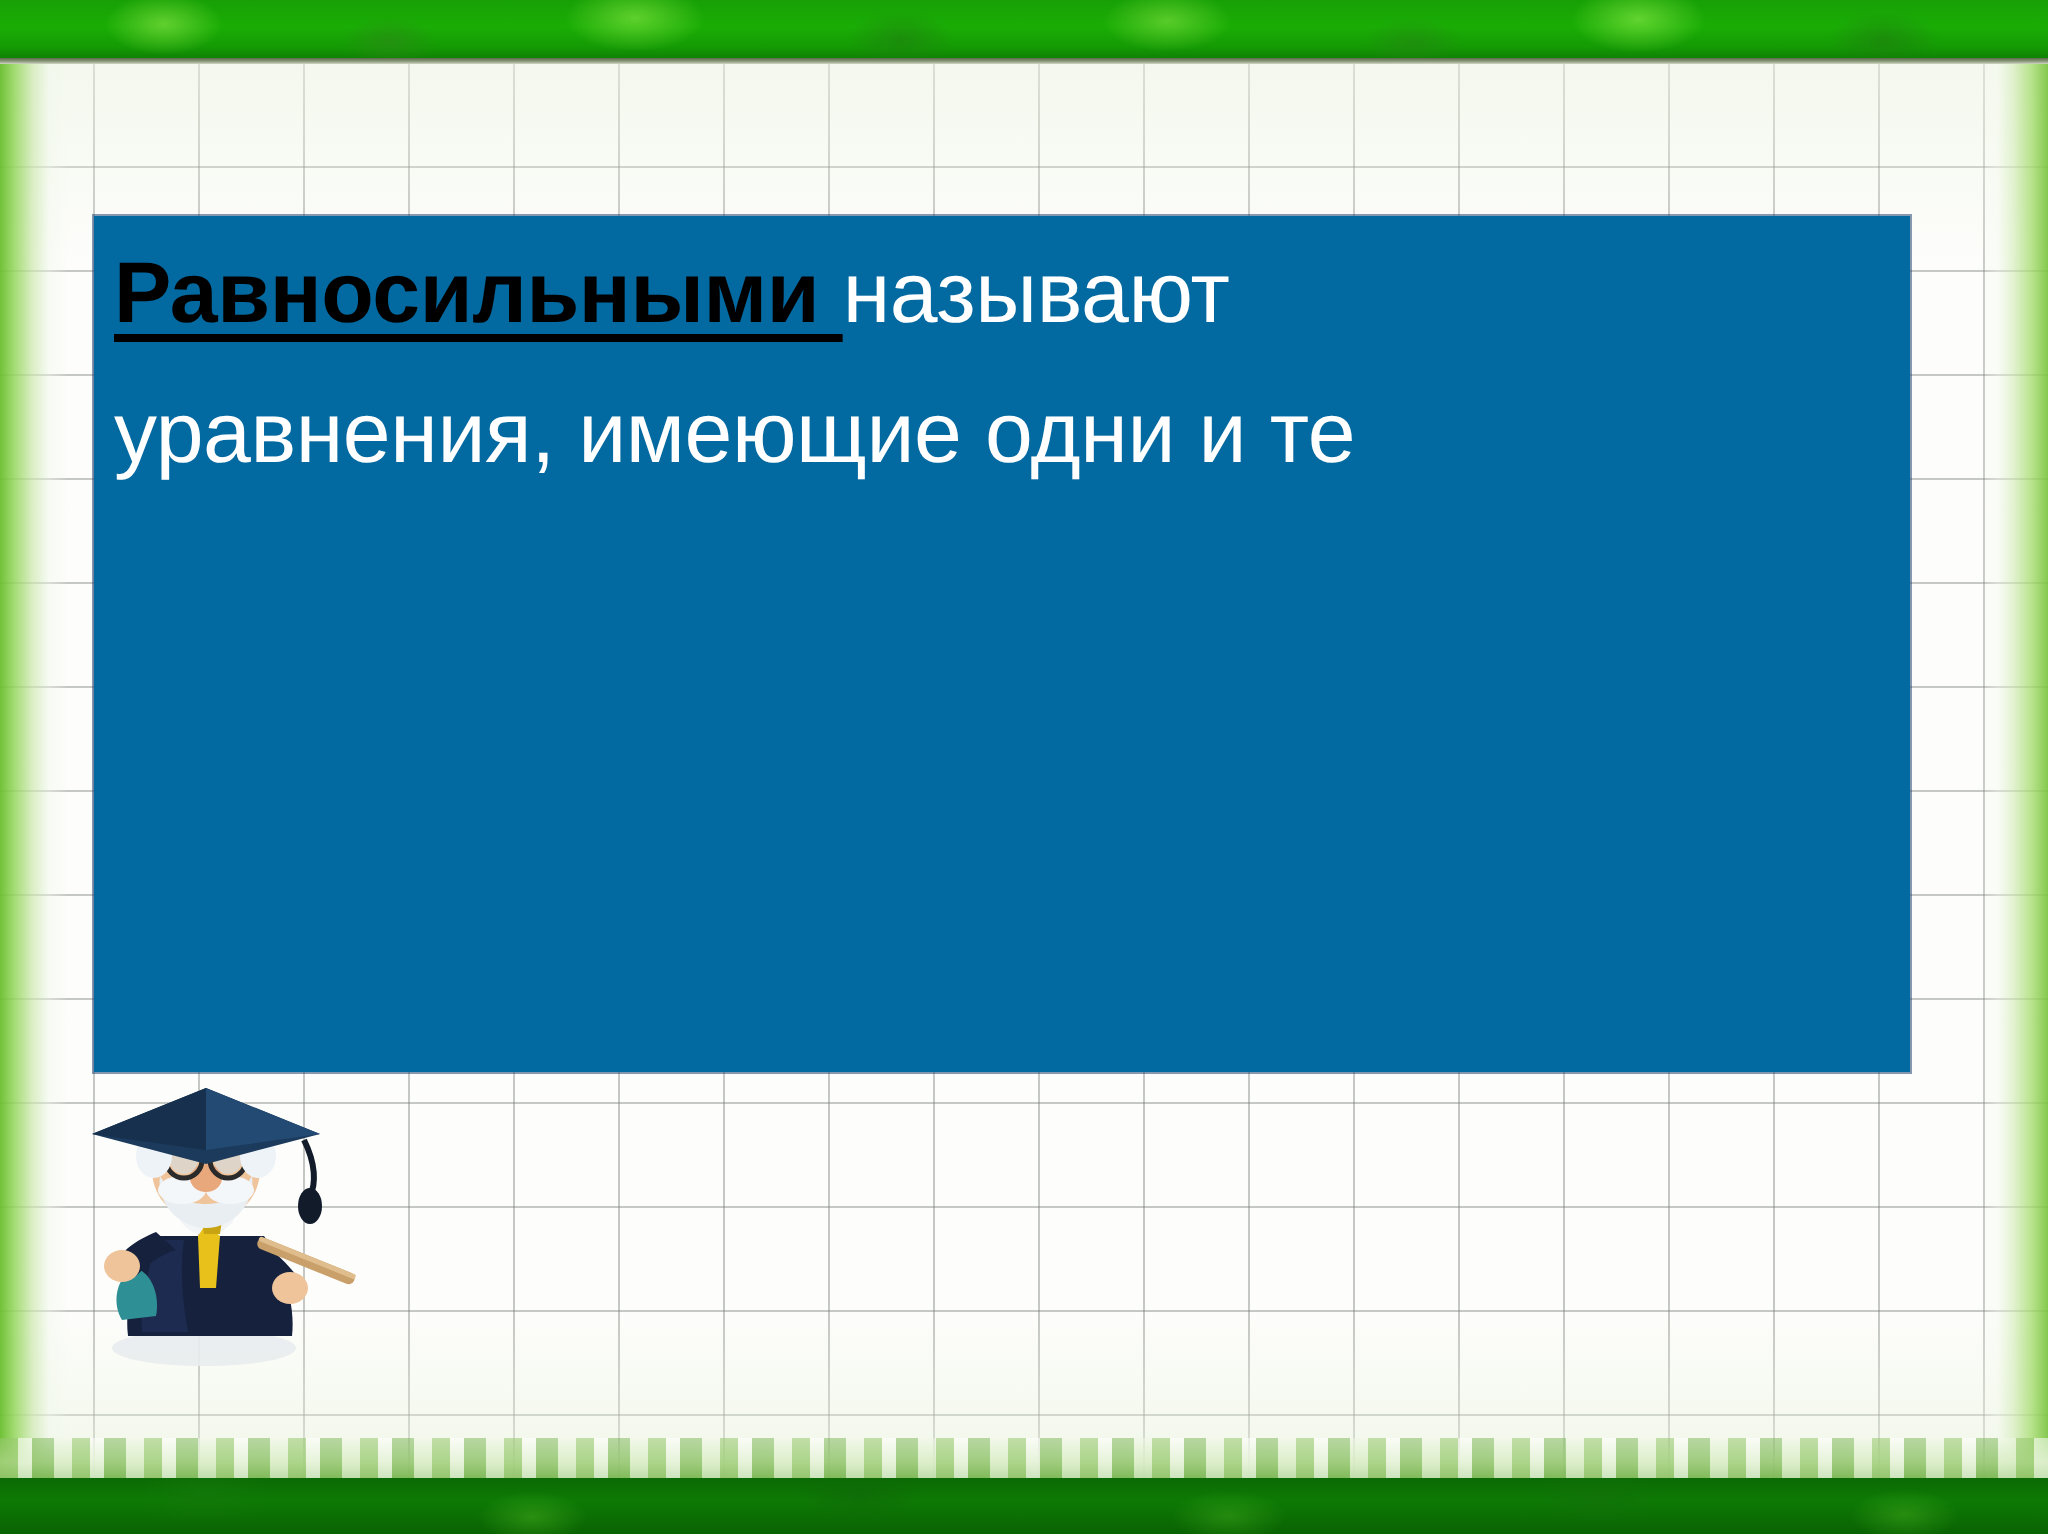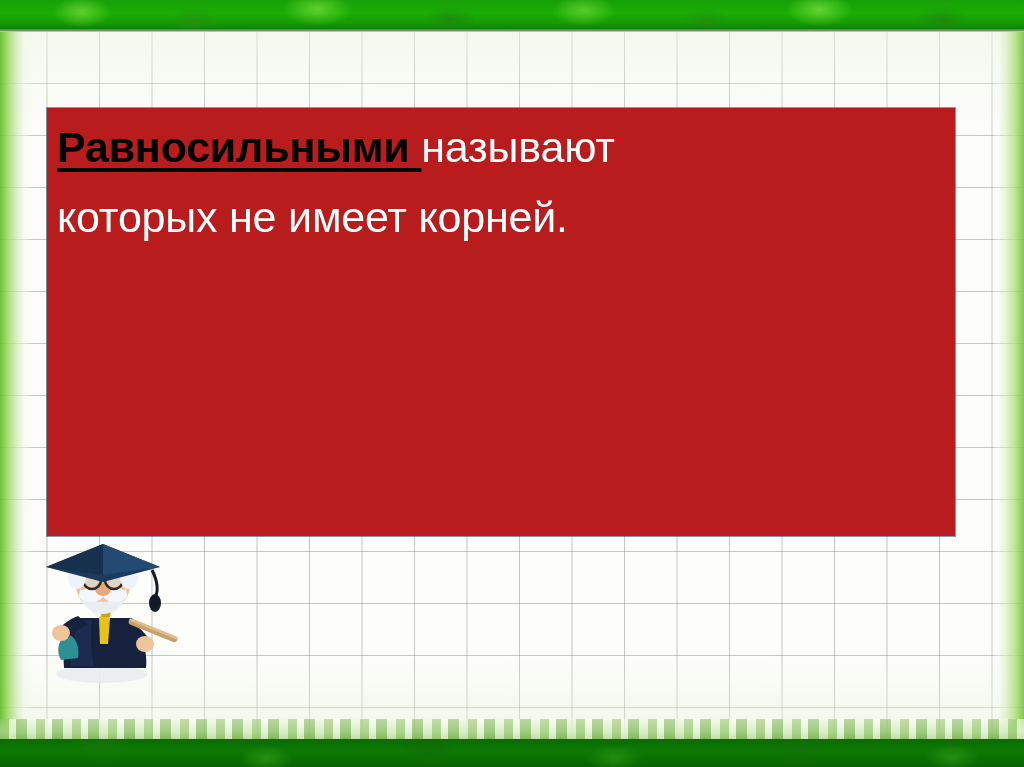--- a/index.html
+++ b/index.html
@@ -125,21 +125,21 @@
     pointer-events: none;
   }
 
   
   #definition-box {
     position: absolute;
     left: 47px;
     top: 108px;
     width: 908px;
     height: 428px;
-    background: #b91c1c;
+    background: #0369a1;
     box-sizing: border-box;
     padding: 4px 8px 0 10px;
     z-index: 10;
     box-shadow: 0 0 0 1px rgba(35,70,115,.55);
   }
   #definition-box p {
     margin: 0;
     color: #ffffff;
     font-family: "Liberation Sans", sans-serif;
     font-size: 43px;
@@ -177,21 +177,21 @@
 
   <div class="frame-left"></div>
   <div class="frame-right"></div>
   <div class="frame-bottom-grass"></div>
   <div class="frame-top"></div>
   <div class="frame-top-edge"></div>
   <div class="frame-bottom"></div>
 
   <div id="definition-box">
     <p><span class="term">Равносильными </span><span>называют</span></p>
-    <p>которых не имеет корней.</p>
+    <p>уравнения, имеющие одни и те</p>
   </div>
 
   <div id="professor">
     <svg viewBox="0 0 145 150" xmlns="http://www.w3.org/2000/svg" aria-hidden="true">
 
       <ellipse cx="68" cy="134" rx="46" ry="9" fill="#e8ecee" opacity="0.9"></ellipse>
 
       <path d="M40 78 C34 92 28 112 30 128 L112 128 C114 110 106 90 98 78 Z" fill="#16213d"></path>
       <path d="M44 80 C40 95 36 114 37 126 L60 126 C57 110 56 92 58 80 Z" fill="#1d2b50"></path>
 

